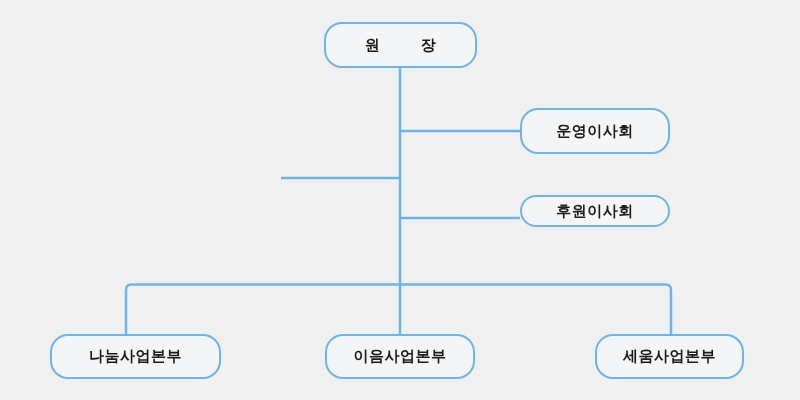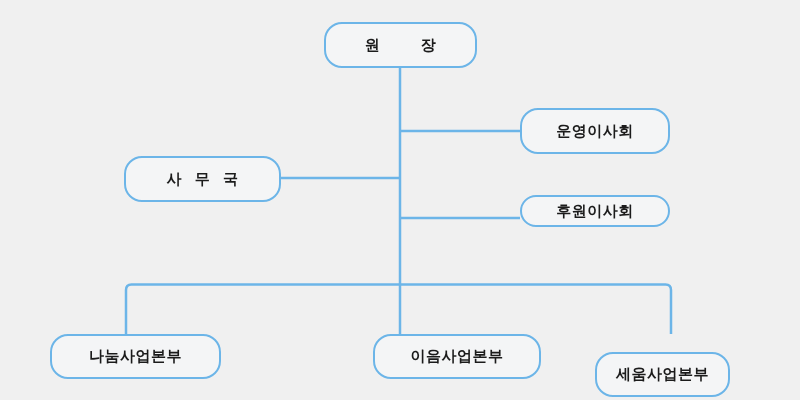--- a/index.html
+++ b/index.html
@@ -36,22 +36,22 @@
     font-weight: 700;
     color: #1b1b1b;
     letter-spacing: 0.5px;
     white-space: nowrap;
   }
   .node-director       { left: 324px; top: 22px;  width: 153px; height: 46px; word-spacing: 36px; }
   .node-operating      { left: 520px; top: 108px; width: 150px; height: 46px; }
   .node-office         { left: 124px; top: 156px; width: 157px; height: 46px; word-spacing: 8px; }
   .node-support        { left: 520px; top: 195px; width: 150px; height: 32px; }
   .node-division-nanum { left: 50px;  top: 334px; width: 171px; height: 45px; }
-  .node-division-ieum  { left: 325px; top: 334px; width: 168px; height: 45px; margin-left: 48px; }
-  .node-division-seum  { left: 595px; top: 352px; width: 135px; height: 45px; }
+  .node-division-ieum  { left: 325px; top: 334px; width: 150px; height: 45px; }
+  .node-division-seum  { left: 595px; top: 334px; width: 149px; height: 45px; }
 </style>
 </head>
 <body>
 
 <div class="canvas">
 
   <svg class="connectors" width="800" height="400" viewBox="0 0 800 400" fill="none" stroke="#6cb5e8" stroke-width="2.5">
 
     <path d="M400,68 L400,334"></path>
 
@@ -61,21 +61,20 @@
 
     <path d="M400,218 L520,218"></path>
 
     <path d="M126,334 L126,290 Q126,284.5 131.5,284.5 L665.5,284.5 Q671,284.5 671,290 L671,334"></path>
   </svg>
 
   <div class="node node-director">원 장</div>
 
   <div class="node node-operating">운영이사회</div>
 
-  <div class="node node-office">사 무 국</div>
 
   <div class="node node-support">후원이사회</div>
 
   <div class="node node-division-nanum">나눔사업본부</div>
 
   <div class="node node-division-ieum">이음사업본부</div>
 
   <div class="node node-division-seum">세움사업본부</div>
 
 </div>

